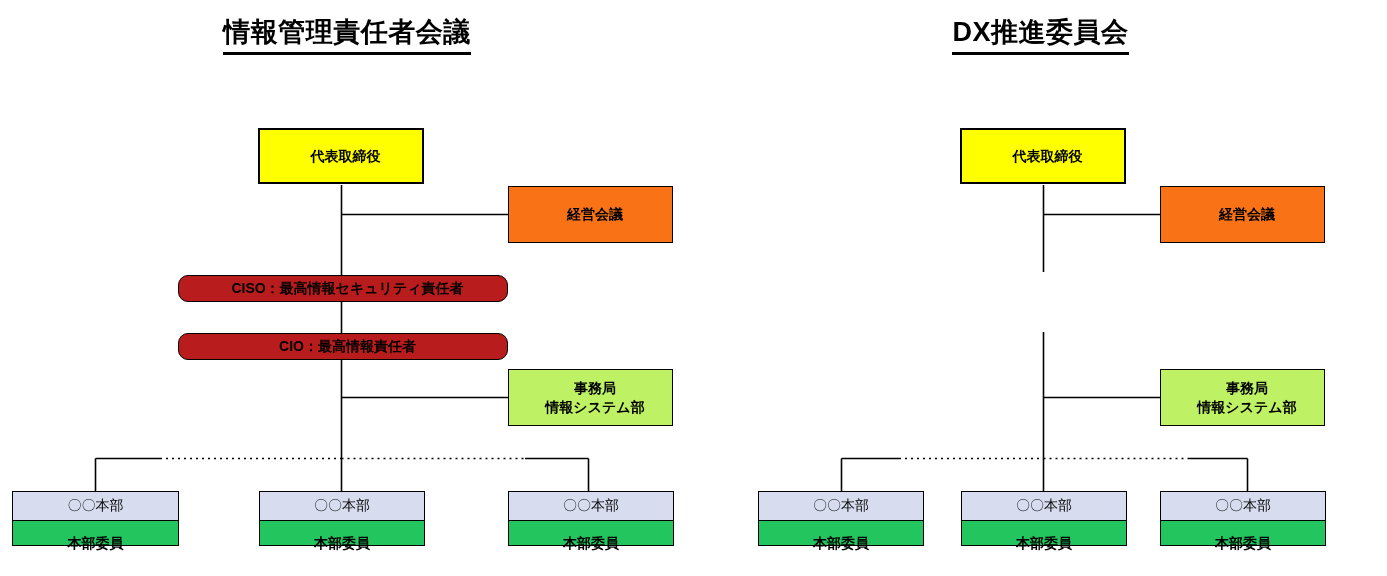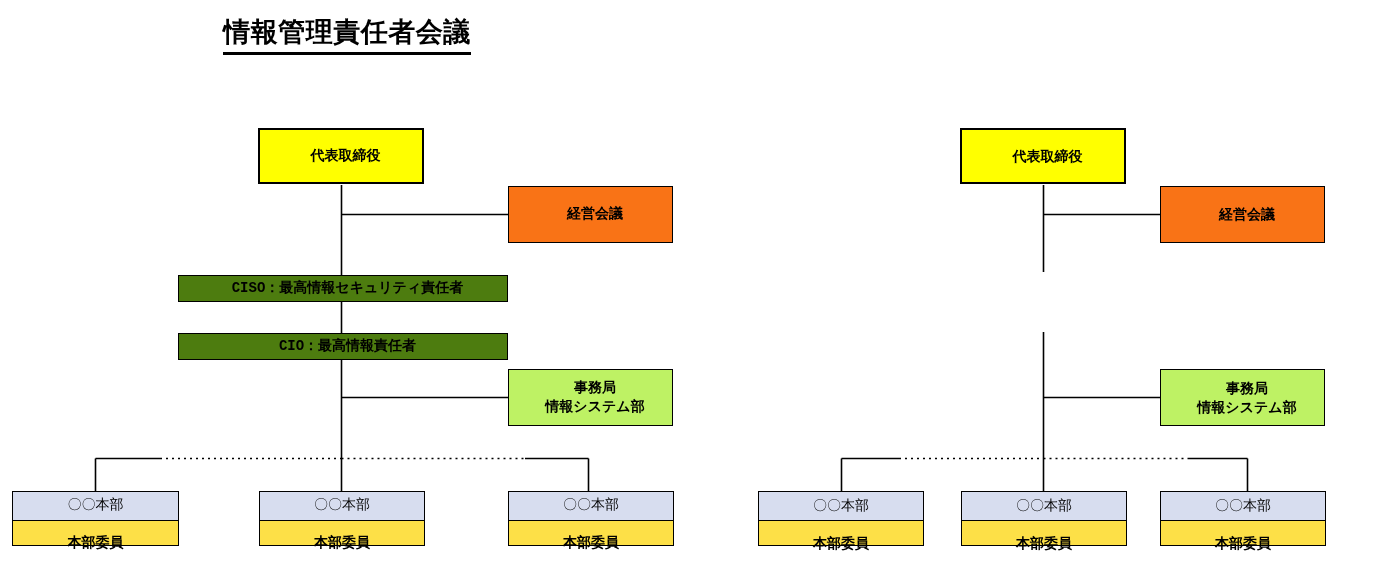--- a/index.html
+++ b/index.html
@@ -13,21 +13,21 @@
     position: relative;
     overflow: hidden;
     font-family: "Liberation Sans", "DejaVu Sans", sans-serif;
     color: #000000;
   }
   .chart {
     position: absolute;
     top: 0;
     height: 576px;
   }
-  #chart-left  { left: 0px;   width: 694px; font-family: Liberation Mono, monospace; }
+  #chart-left  { left: 0px;   width: 694px; }
   #chart-right { left: 694px; width: 693px; }
 
   .chart-title {
     position: absolute;
     top: 14px;
     width: 100%;
     text-align: center;
     font-size: 27px;
     font-weight: bold;
     letter-spacing: 0.5px;
@@ -69,28 +69,29 @@
   .node-exec {
     background: #FFFF00;
     border: 2px solid #000000;
     justify-content: center;
     font-size: 14px;
   }
   .node-meeting {
     background: #f97316;
   }
   .node-role {
-    background: #4d7c0f;
+    background: #b91c1c;
+    border-radius: 10px;
   }
   .node-office {
     background: #bef264;
   }
 
   .node-dept {
-    background: #fde047;
+    background: #22c55e;
     padding: 0;
     flex-direction: column;
     justify-content: flex-start;
   }
   .node-dept .dept-head {
     background: #D7DDEF;
     border-bottom: 1px solid #000000;
     padding: 4px 0 5px 0;
     font-weight: normal;
     font-size: 14px;
@@ -164,20 +165,23 @@
 
   <div class="node node-dept" style="left:508px; top:491px; width:166px; height:55px;">
     <div class="dept-head">〇〇本部</div>
     <div class="dept-body">本部委員</div>
   </div>
 
 </div>
 
 <div class="chart" id="chart-right">
 
+  <div class="chart-title">
+    <span>DX推進委員会</span>
+  </div>
 
   <svg class="connectors" viewBox="0 0 693 576" preserveAspectRatio="none">
 
     <line x1="349.5" y1="185" x2="349.5" y2="272" stroke="#000" stroke-width="1.6"></line>
 
     <line x1="349.5" y1="214.5" x2="466" y2="214.5" stroke="#000" stroke-width="1.6"></line>
 
     <line x1="349.5" y1="332" x2="349.5" y2="491" stroke="#000" stroke-width="1.6"></line>
 
     <line x1="349.5" y1="397.5" x2="466" y2="397.5" stroke="#000" stroke-width="1.6"></line>

